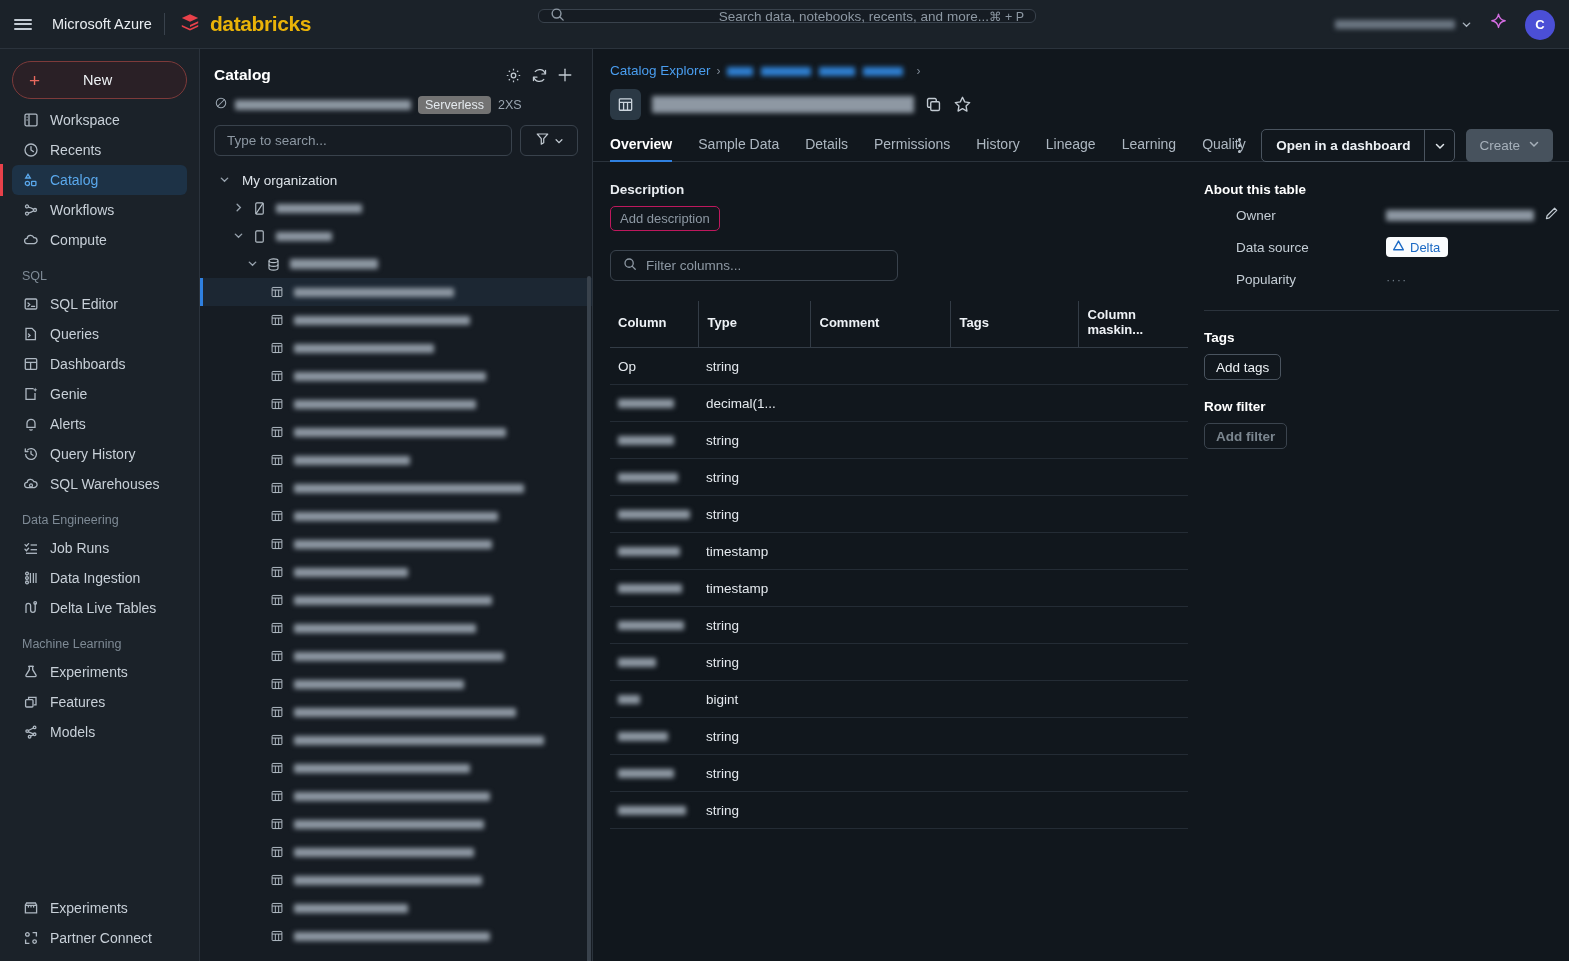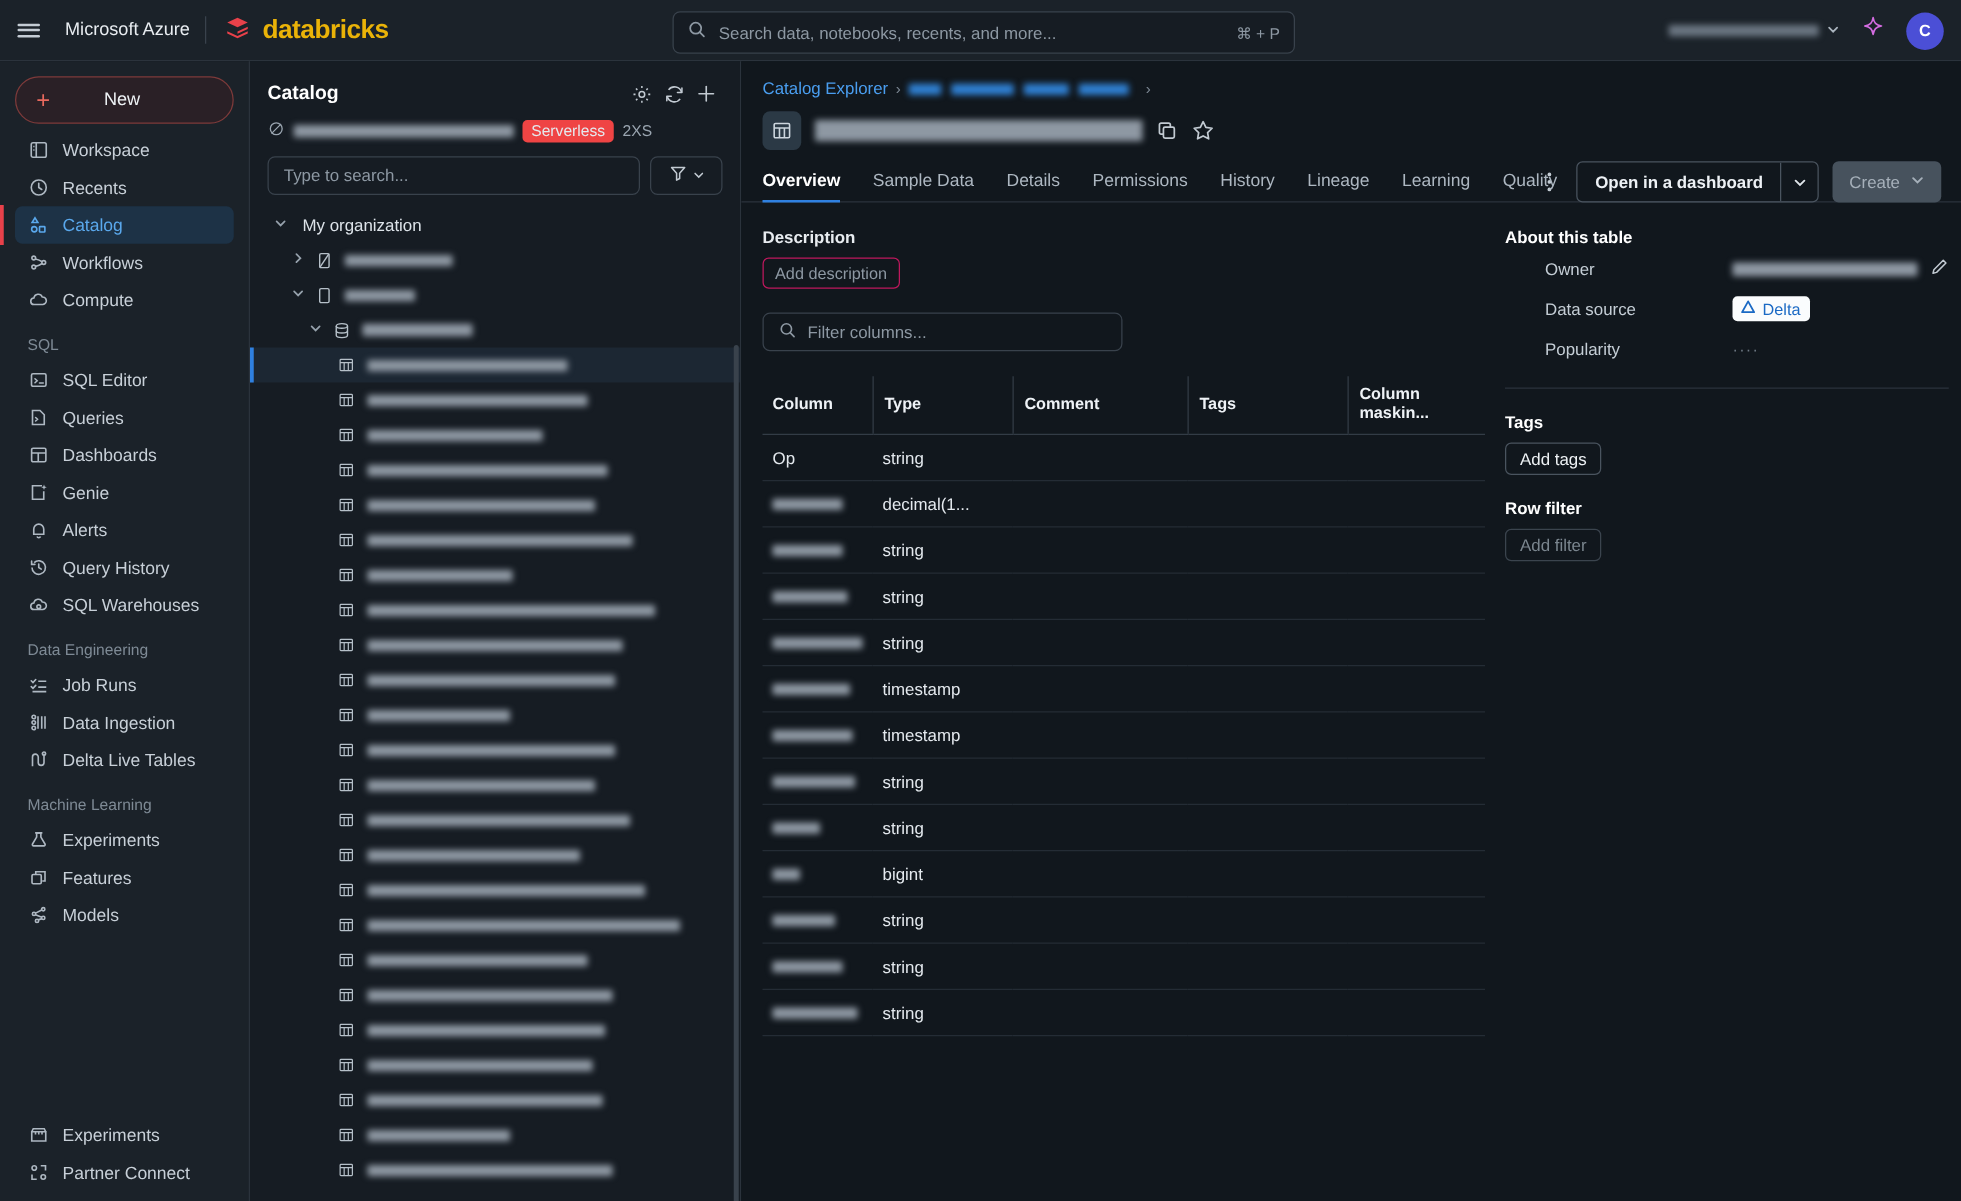--- a/index.html
+++ b/index.html
@@ -45,27 +45,28 @@
   #brand {
     display: flex; align-items: center; gap: 9px;
     padding-left: 14px; cursor: pointer;
   }
   #brand-name {
     font-size: 21px; font-weight: 700; letter-spacing: -.4px; color: #eab308;
   }
 
   #search-wrap {
     position: absolute; left: 538px; top: 9px;
-    width: 498px; height: 34px;
+    width: 498px; height: 14px;
     background: #161c23;
     border: 1px solid #39424c;
     border-radius: 6px;
     display: flex; align-items: center;
     padding: 0 11px;
     cursor: text;
+    text-align: right;
   }
   #search-placeholder {
     flex: 1; font-size: 13.5px; color: #8d98a3; padding-left: 10px;
   }
   #search-kbd { font-size: 12.5px; color: #8d98a3; }
 
   #topbar-right {
     position: absolute; right: 14px; top: 0; height: 49px;
     display: flex; align-items: center; gap: 16px;
   }
@@ -134,21 +135,21 @@
     padding: 14px 14px 0 14px;
   }
   #cat-title { font-size: 15.5px; font-weight: 700; color: #fff; flex: 1; }
   .cat-icon { width: 26px; height: 24px; display:flex; align-items:center; justify-content:center; cursor: pointer; }
 
   #compute-row {
     display: flex; align-items: center; gap: 7px;
     padding: 8px 14px 0 14px; height: 28px;
   }
   #serverless-badge {
-    background: #ef4444; color: #e4e9ee;
+    background: #737373; color: #e4e9ee;
     font-size: 12.5px; padding: 2px 7px; border-radius: 4px;
     white-space: nowrap;
   }
   #compute-size { font-size: 12.5px; color: #9aa5b0; }
 
   #search-row { display: flex; gap: 8px; padding: 10px 14px 0 14px; }
   #tree-search {
     flex: 1; height: 31px;
     background: #161c23; border: 1px solid #39424c; border-radius: 6px;
     font-size: 13.5px; color: #8d98a3;
@@ -291,21 +292,21 @@
     font-size: 13px; font-weight: 500;
   }
   #popularity-dots { color: #6f7a85; letter-spacing: 1px; font-size: 13px; }
   #rr-divider { height: 1px; background: #2b333c; margin: 17px 0 0 0; }
   .rr-btn {
     margin-top: 9px; height: 26px; padding: 0 11px;
     border: 1px solid #4a545f; border-radius: 5px;
     display: inline-flex; align-items: center;
     font-size: 13.5px; color: #eef2f5; cursor: pointer;
   }
-  .rr-btn.disabled { color: #7b868f; border-color: #3b444e; }
+  .rr-btn.disabled { color: #7b868f; border-color: #3b444e; font-weight: bold; }
   .rr-sec { margin-top: 19px; }
 </style>
 </head>
 <body>
 
 <div id="topbar">
   <div id="hamburger">
     <div>
         <span></span>
         <span></span>

